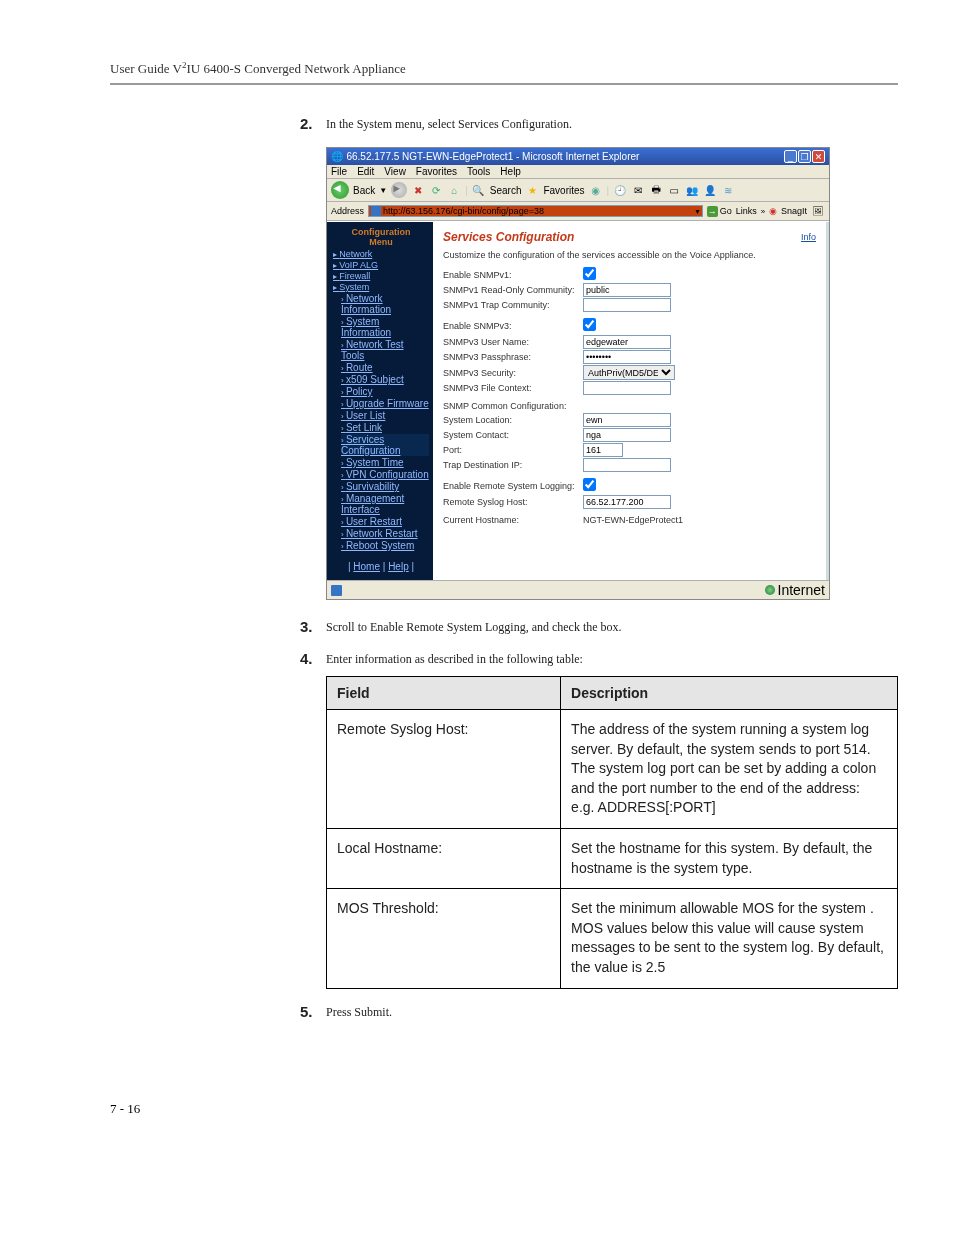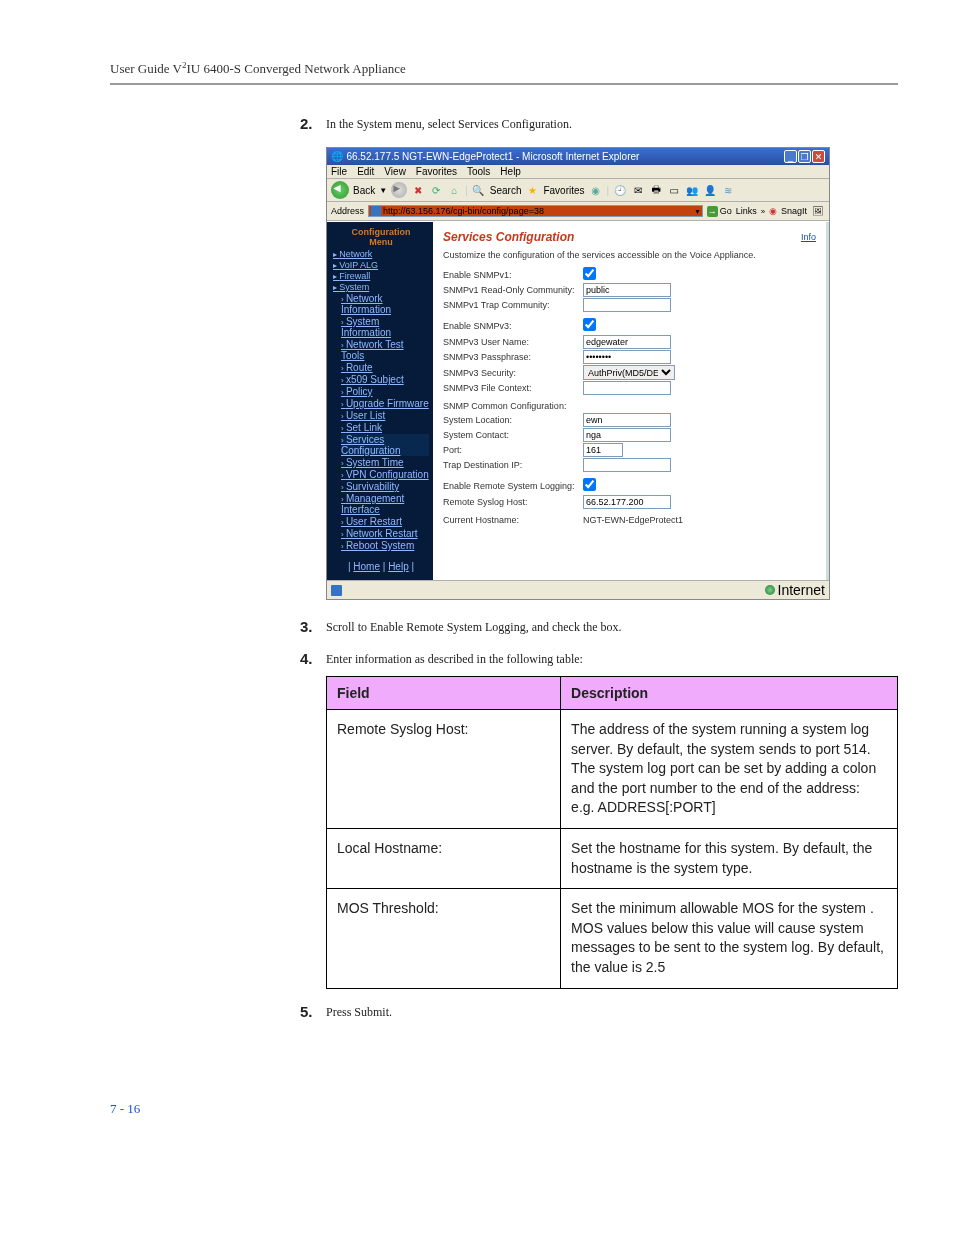--- a/index.html
+++ b/index.html
@@ -56,25 +56,25 @@
   .cfg-val input[type=checkbox] { margin: 0; }
   .cfg-val select { font-size: 9px; border: 1px solid #7f9db9; height: 15px; width: 92px; font-family: inherit; }
   .section-head { margin-top: 6px; margin-bottom: 2px; }
   .ie-status { background: #ece9d8; border-top: 1px solid #b0b0b0; display: flex; justify-content: space-between; align-items: center; font-size: 14px; padding: 1px 4px; }
   .ie-status-left { display: flex; align-items: center; gap: 3px; }
   .ie-status-left .eico { width: 11px; height: 11px; background: #3573c4; border-radius: 1px; display: inline-block; }
   .ie-status-right { display: flex; align-items: center; gap: 3px; }
   .globe { width: 10px; height: 10px; border-radius: 5px; background: radial-gradient(#7fcf7f,#1a7a3a); display: inline-block; }
 
   table.desc-table { width: 100%; border-collapse: collapse; margin-top: 8px; margin-bottom: 8px; font-family: Arial, Helvetica, sans-serif; font-size: 14px; }
-  table.desc-table th { text-align: left; background: #f0abfc; border: 1.5px solid #000; padding: 8px 10px; font-weight: bold; }
+  table.desc-table th { text-align: left; background: #e5e5e5; border: 1.5px solid #000; padding: 8px 10px; font-weight: bold; }
   table.desc-table td { border: 1px solid #000; padding: 10px; vertical-align: top; line-height: 1.4; }
   table.desc-table td:first-child { width: 41%; }
 
-  .page-num { font-size: 13px; color: #1d4ed8; margin-top: 80px; }
+  .page-num { font-size: 13px; color: #000000; margin-top: 80px; }
 </style>
 </head>
 <body>
 
 <div class="page">
   <div class="running-head">
     <span>User Guide V</span><span class="sup">2</span><span>IU 6400-S Converged Network Appliance</span>
   </div>
   <hr class="rule">
 

